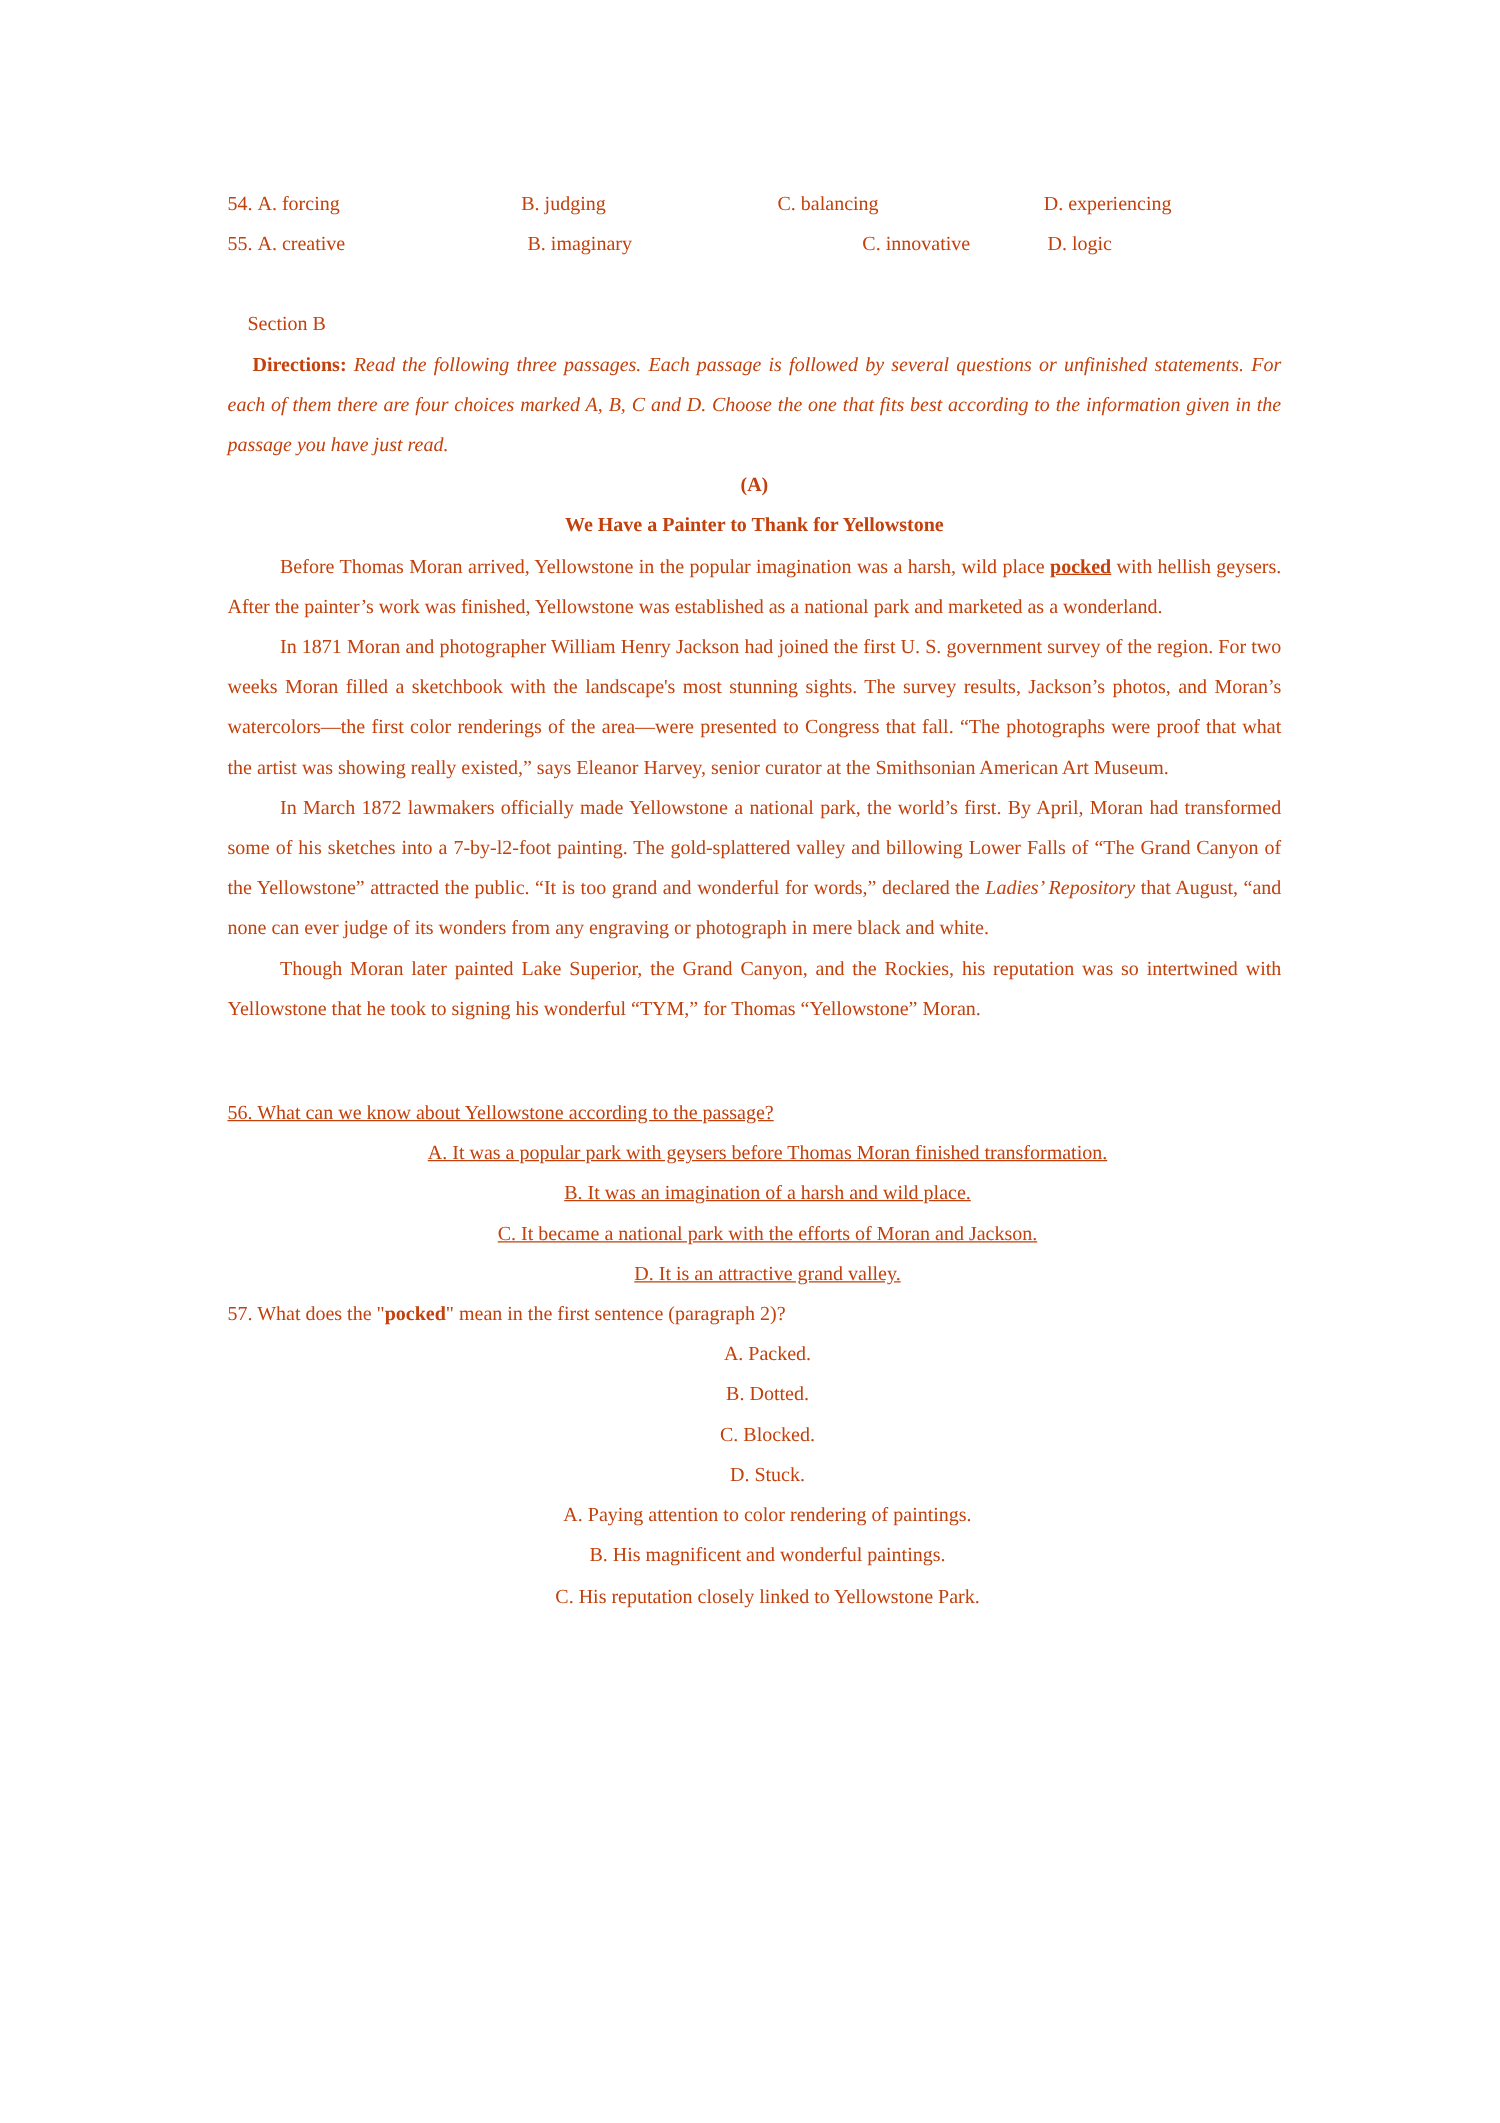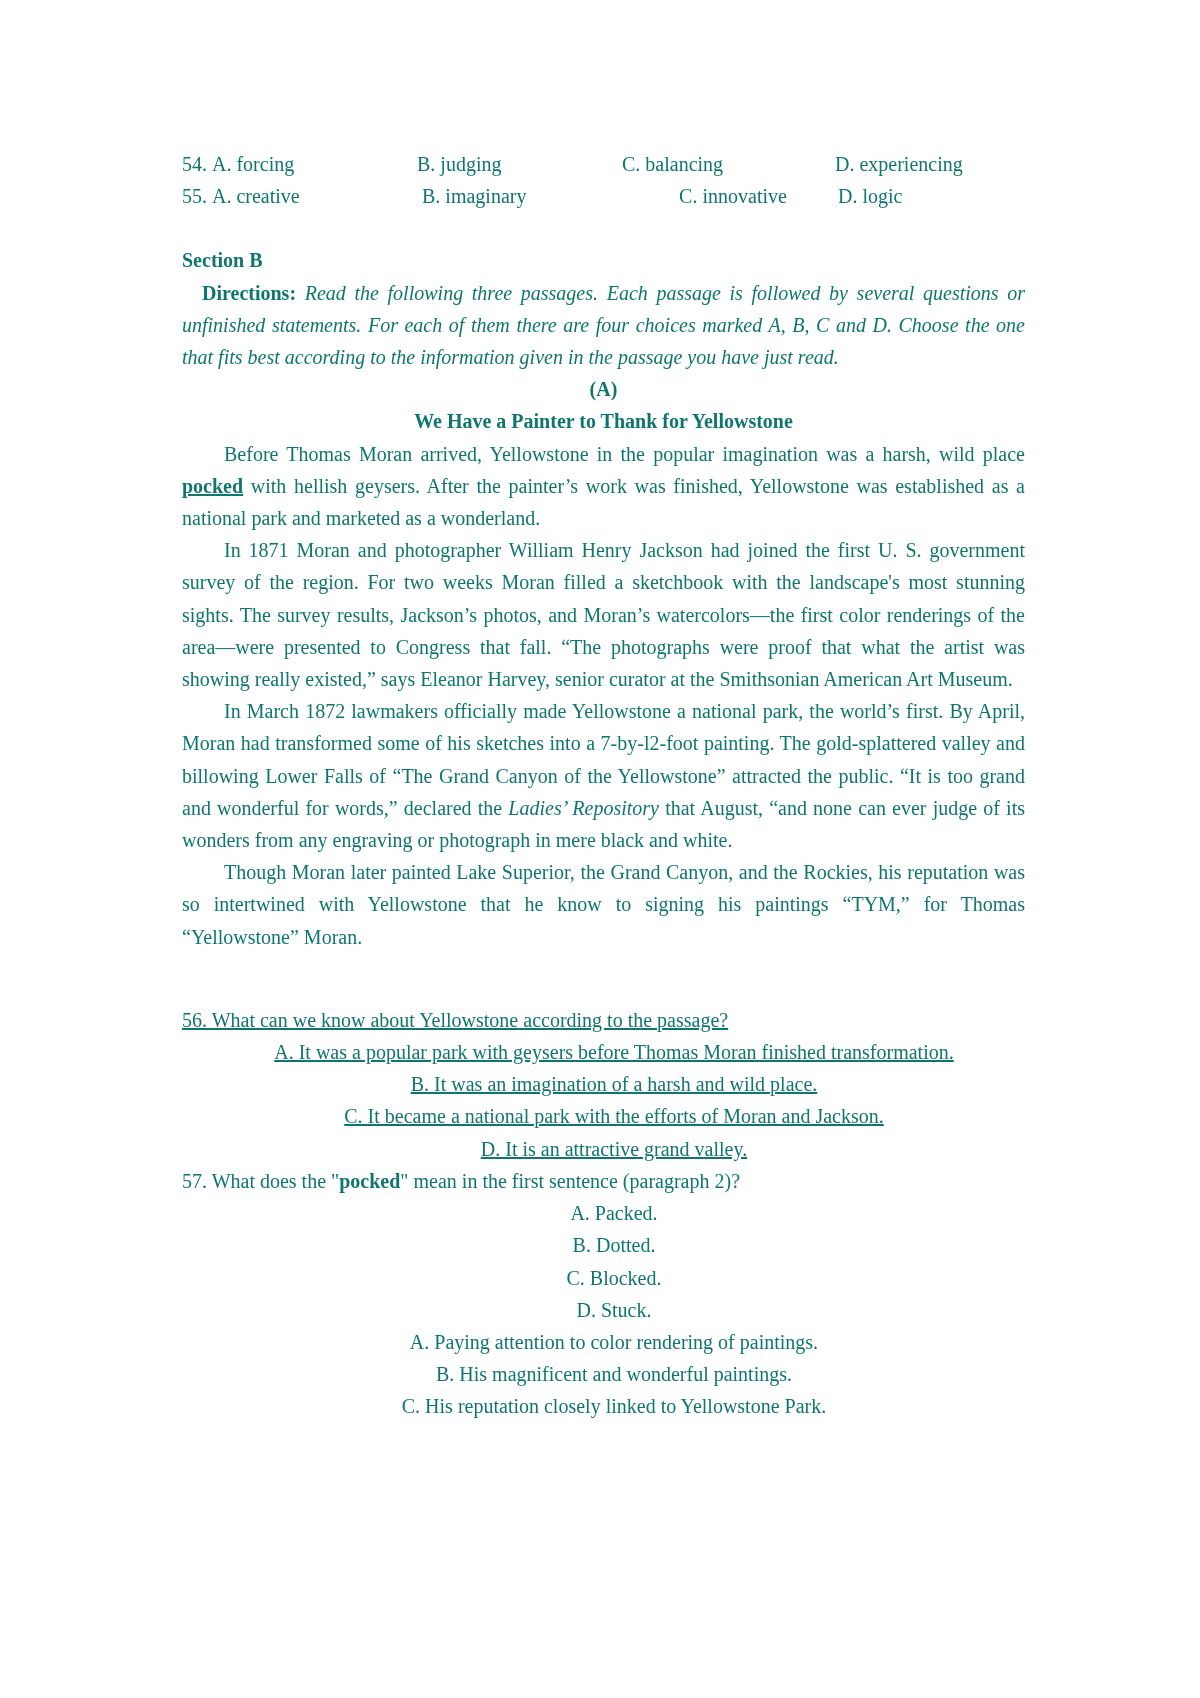--- a/index.html
+++ b/index.html
@@ -1,26 +1,26 @@
 <!DOCTYPE html>
 <html><head>
 <meta charset="utf-8">
 <style>
   html, body { margin: 0; padding: 0; background: #ffffff; }
   body { width: 1200px; height: 1698px; position: relative; overflow: hidden; }
   .page {
     position: absolute; left: 182px; top: 148px; width: 843px;
-    font-family: "Liberation Serif", serif; font-size: 20px; color: #0f766e;
+    font-family: "Liberation Serif", serif; font-size: 16px; color: #c2410c;
     line-height: 32.2px;
   }
   .opts { display: flex; }
   .opts span { display: inline-block; }
   .o1 { width: 235px; } .o2 { width: 205px; } .o3 { width: 213px; }
   .o1b { width: 240px; } .o2b { width: 206px; } .o3b { width: 210px; text-align: center; }
-  .section { font-weight: bold; margin-top: 32px; }
+  .section { font-weight: normal; margin-top: 32px; margin-left: 16px; }
   .dir { text-indent: 20px; text-align: justify; }
   .dir b { font-weight: bold; }
   .dir i { font-style: italic; }
   .center { text-align: center; font-weight: bold; }
   p { margin: 0; }
   .para { text-indent: 42px; text-align: justify; }
   .ul { font-weight: bold; text-decoration: underline; }
   .qgap { margin-top: 51px; text-decoration: underline; }
   .choice { padding-left: 21px; text-align: center; }
 </style>
@@ -44,21 +44,21 @@
 
   <div class="section">Section B</div>
   <p class="dir"><b>Directions:</b><i> Read the following three passages. Each passage is followed by several questions or unfinished statements. For each of them there are four choices marked A, B, C and D. Choose the one that fits best according to the information given in the passage you have just read.</i></p>
 
   <div class="center">(A)</div>
   <div class="center">We Have a Painter to Thank for Yellowstone</div>
 
   <p class="para"><span>Before Thomas Moran arrived, Yellowstone in the popular imagination was a harsh, wild place </span><span class="ul">pocked</span><span> with hellish geysers. After the painter’s work was finished, Yellowstone was established as a national park and marketed as a wonderland.</span></p>
   <p class="para">In 1871 Moran and photographer William Henry Jackson had joined the first U. S. government survey of the region. For two weeks Moran filled a sketchbook with the landscape's most stunning sights. The survey results, Jackson’s photos, and Moran’s watercolors—the first color renderings of the area—were presented to Congress that fall. “The photographs were proof that what the artist was showing really existed,” says Eleanor Harvey, senior curator at the Smithsonian American Art Museum.</p>
   <p class="para"><span>In March 1872 lawmakers officially made Yellowstone a national park, the world’s first. By April, Moran had transformed some of his sketches into a 7-by-l2-foot painting. The gold-splattered valley and billowing Lower Falls of “The Grand Canyon of the Yellowstone” attracted the public. “It is too grand and wonderful for words,” declared the </span><i>Ladies’ Repository</i><span> that August, “and none can ever judge of its wonders from any engraving or photograph in mere black and white.</span></p>
-  <p class="para">Though Moran later painted Lake Superior, the Grand Canyon, and the Rockies, his reputation was so intertwined with Yellowstone that he know to signing his paintings “TYM,” for Thomas “Yellowstone” Moran.</p>
+  <p class="para">Though Moran later painted Lake Superior, the Grand Canyon, and the Rockies, his reputation was so intertwined with Yellowstone that he took to signing his wonderful “TYM,” for Thomas “Yellowstone” Moran.</p>
 
   <div class="qgap">
     <div>56. What can we know about Yellowstone according to the passage?</div>
     <div class="choice">A. It was a popular park with geysers before Thomas Moran finished transformation.</div>
     <div class="choice">B. It was an imagination of a harsh and wild place.</div>
     <div class="choice">C. It became a national park with the efforts of Moran and Jackson.</div>
     <div class="choice">D. It is an attractive grand valley.</div>
   </div>
 
   <div>

